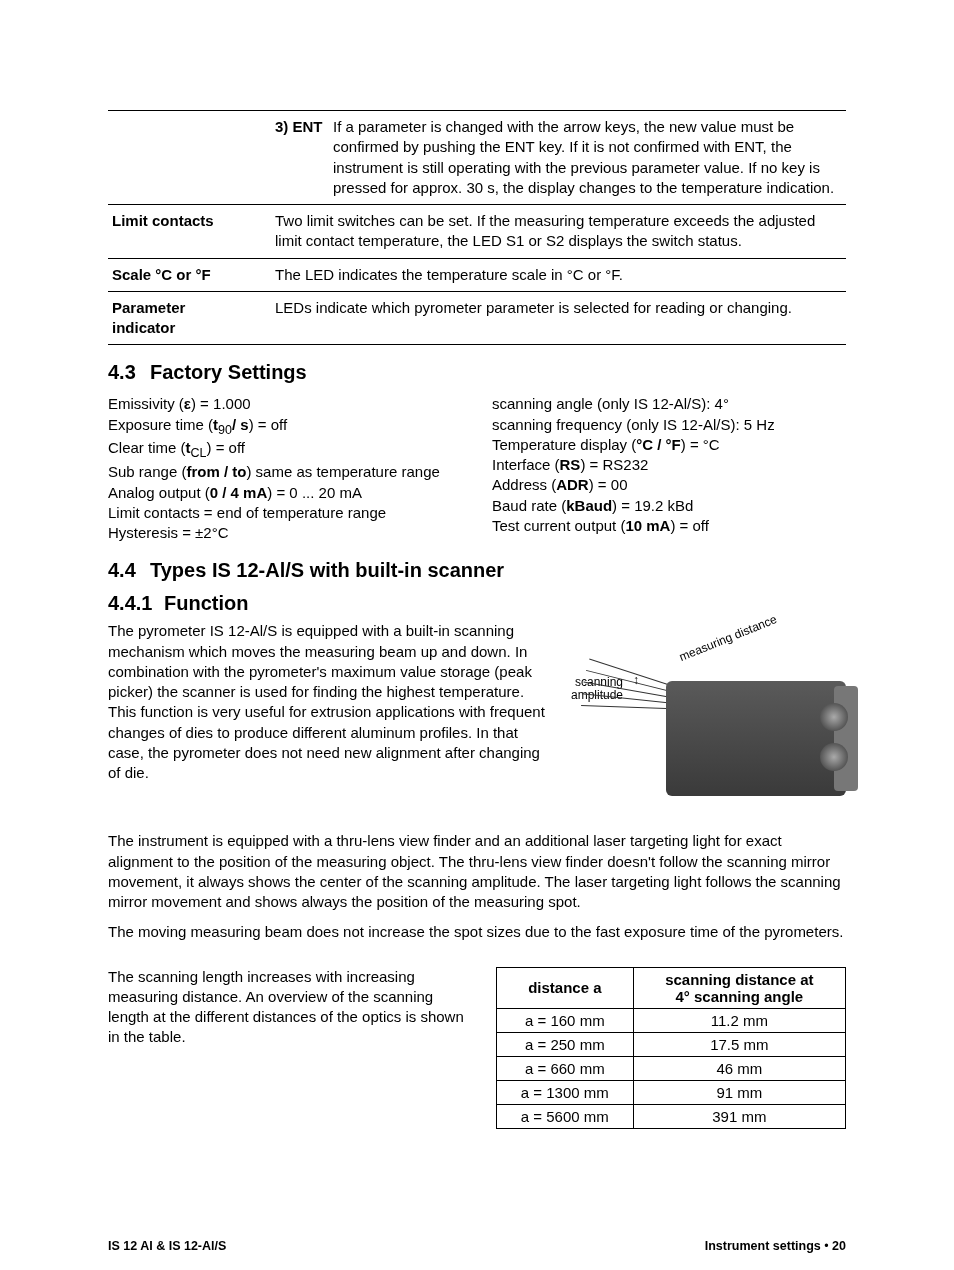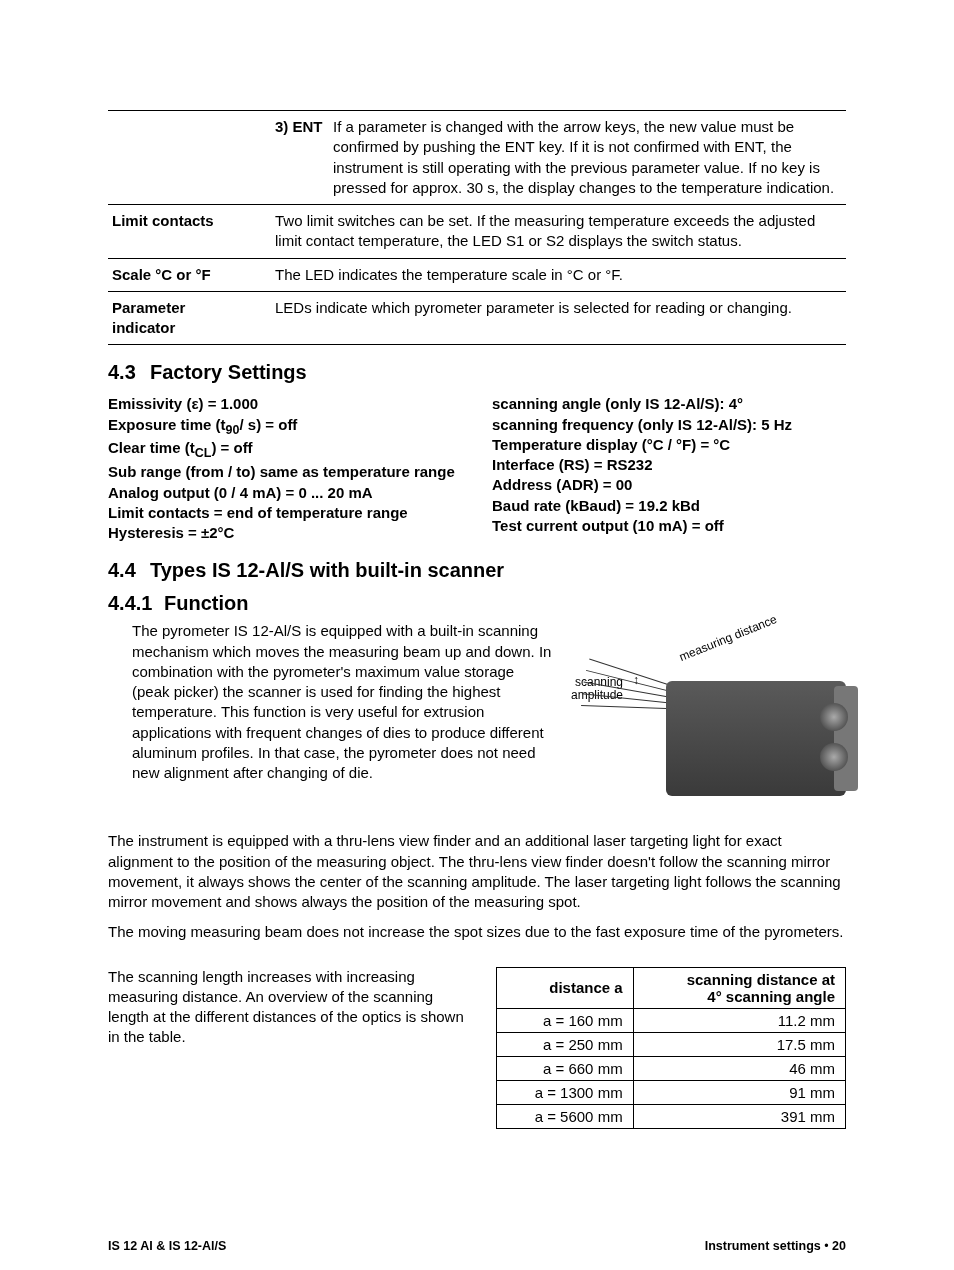--- a/index.html
+++ b/index.html
@@ -47,31 +47,30 @@
     font-size: 20px;
     font-weight: bold;
     margin: 10px 0 6px 0;
   }
   .cols {
     display: flex;
     gap: 30px;
     font-size: 15px;
     line-height: 1.35;
   }
-  .cols > div { flex: 1; font-weight: bold; }
+  .cols > div { flex: 1; }
   p.body {
     font-size: 15px;
     line-height: 1.35;
     margin: 10px 0;
   }
   .func-row {
     display: flex;
     gap: 18px;
     align-items: flex-start;
-    margin-left: 24px;
   }
   .func-row .text { flex: 1; }
   .func-row .fig { flex: 0 0 275px; }
   .device {
     position: relative;
     height: 200px;
   }
   .device-body {
     position: absolute;
     right: 0;
@@ -136,21 +135,21 @@
   }
   .lower .left-text { flex: 1; }
   table.scan {
     border-collapse: collapse;
     font-size: 15px;
     width: 350px;
   }
   table.scan th, table.scan td {
     border: 1px solid #000;
     padding: 3px 10px;
-    text-align: right;
+    text-align: center;
   }
   table.scan th {
     font-weight: bold;
   }
   .footer {
     display: flex;
     justify-content: space-between;
     font-size: 12.5px;
     font-weight: bold;
     padding: 0 108px 30px 108px;

